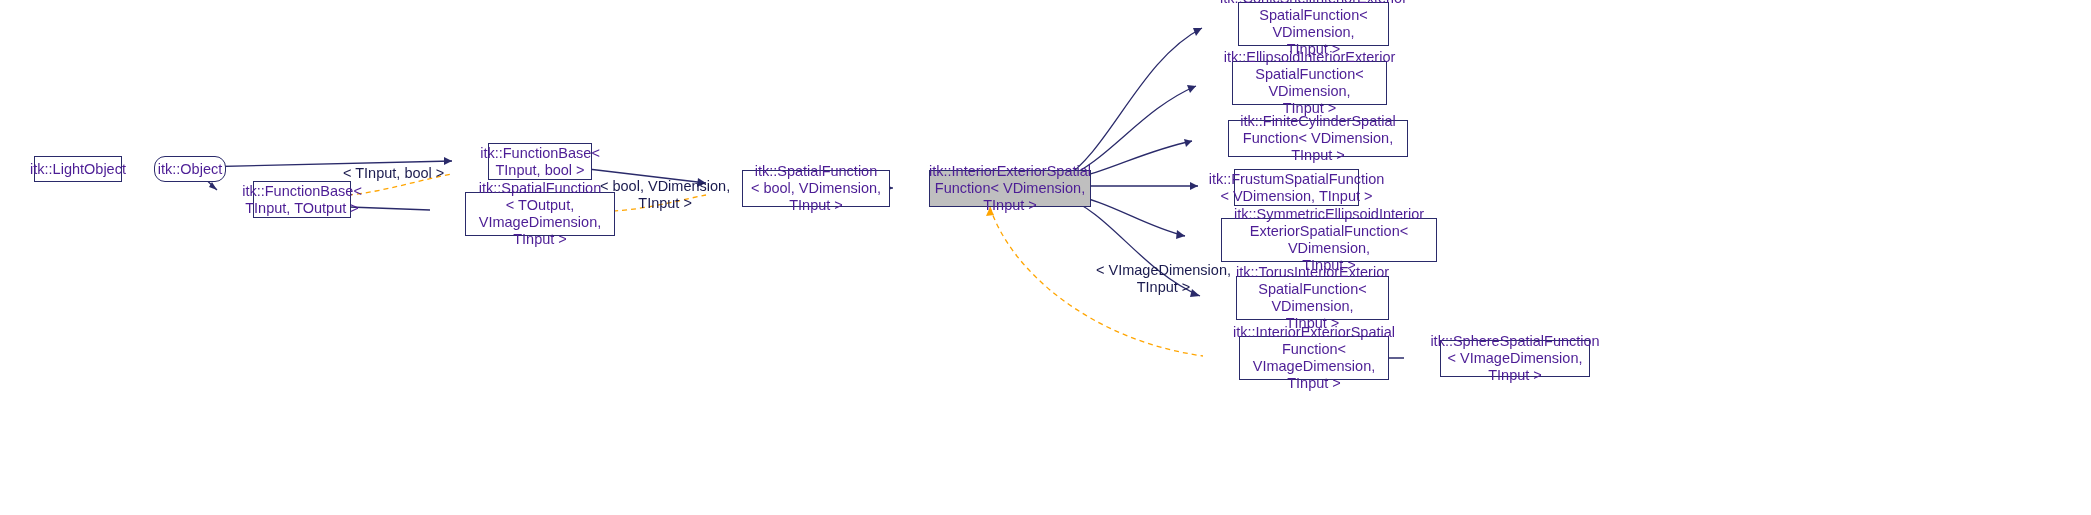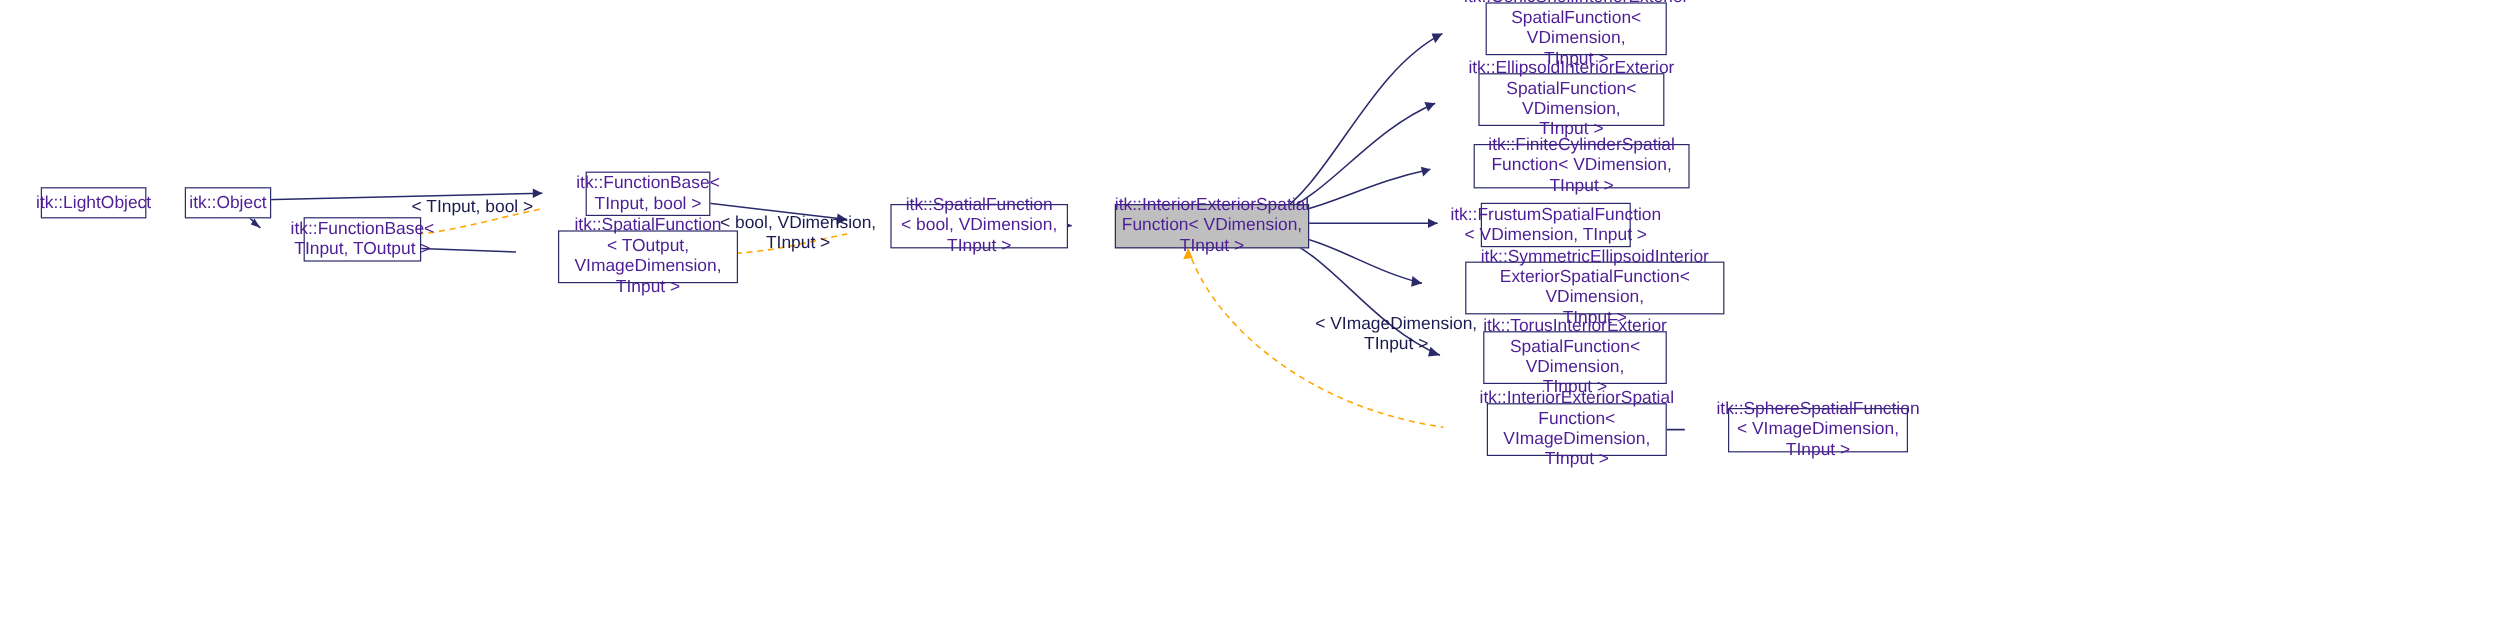--- a/index.html
+++ b/index.html
@@ -129,21 +129,21 @@
     </g>
 
     <g>
       <line x1="1360" y1="358" x2="1404" y2="358" stroke="#2a2a6a" stroke-width="1.3"></line>
       <polygon points="1360,358 1368,354 1368,362" fill="#2a2a6a"></polygon>
     </g>
   </svg>
 
   <div class="node" style="left:5px; top:156px; width:88px; height:26px;">itk::LightObject</div>
 
-  <div class="node" style="left:125px; top:156px; width:72px; height:26px;">itk::Object</div>
+  <div class="node" style="left:125px; top:156px; width:72px; height:26px;border-radius:11px;">itk::Object</div>
 
   <div class="node" style="left:224px; top:181px; width:98px; height:37px;">itk::FunctionBase&lt;
 TInput, TOutput &gt;</div>
 
   <div class="node" style="left:459px; top:143px; width:104px; height:37px;">itk::FunctionBase&lt;
 TInput, bool &gt;</div>
 
   <div class="node" style="left:436px; top:192px; width:150px; height:44px;">itk::SpatialFunction
 &lt; TOutput, VImageDimension,
 TInput &gt;</div>

